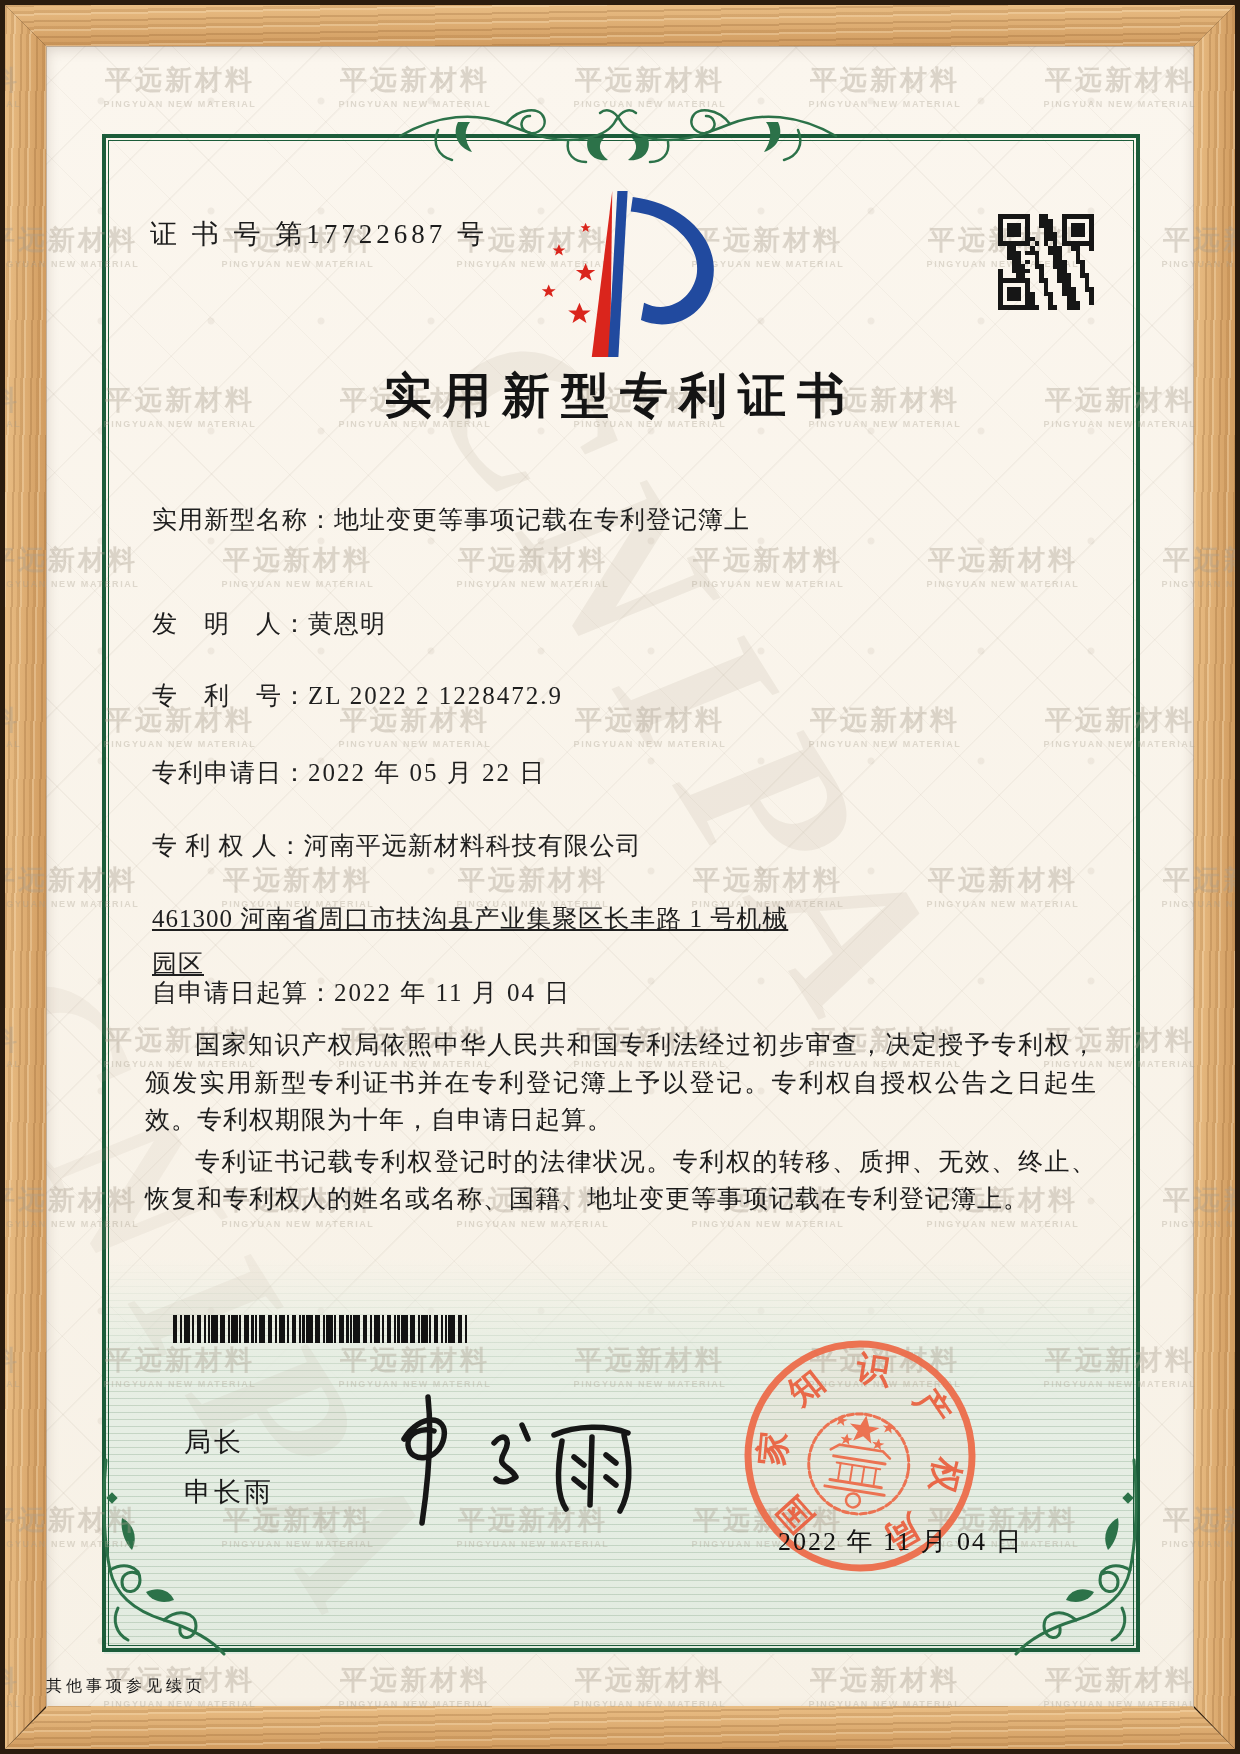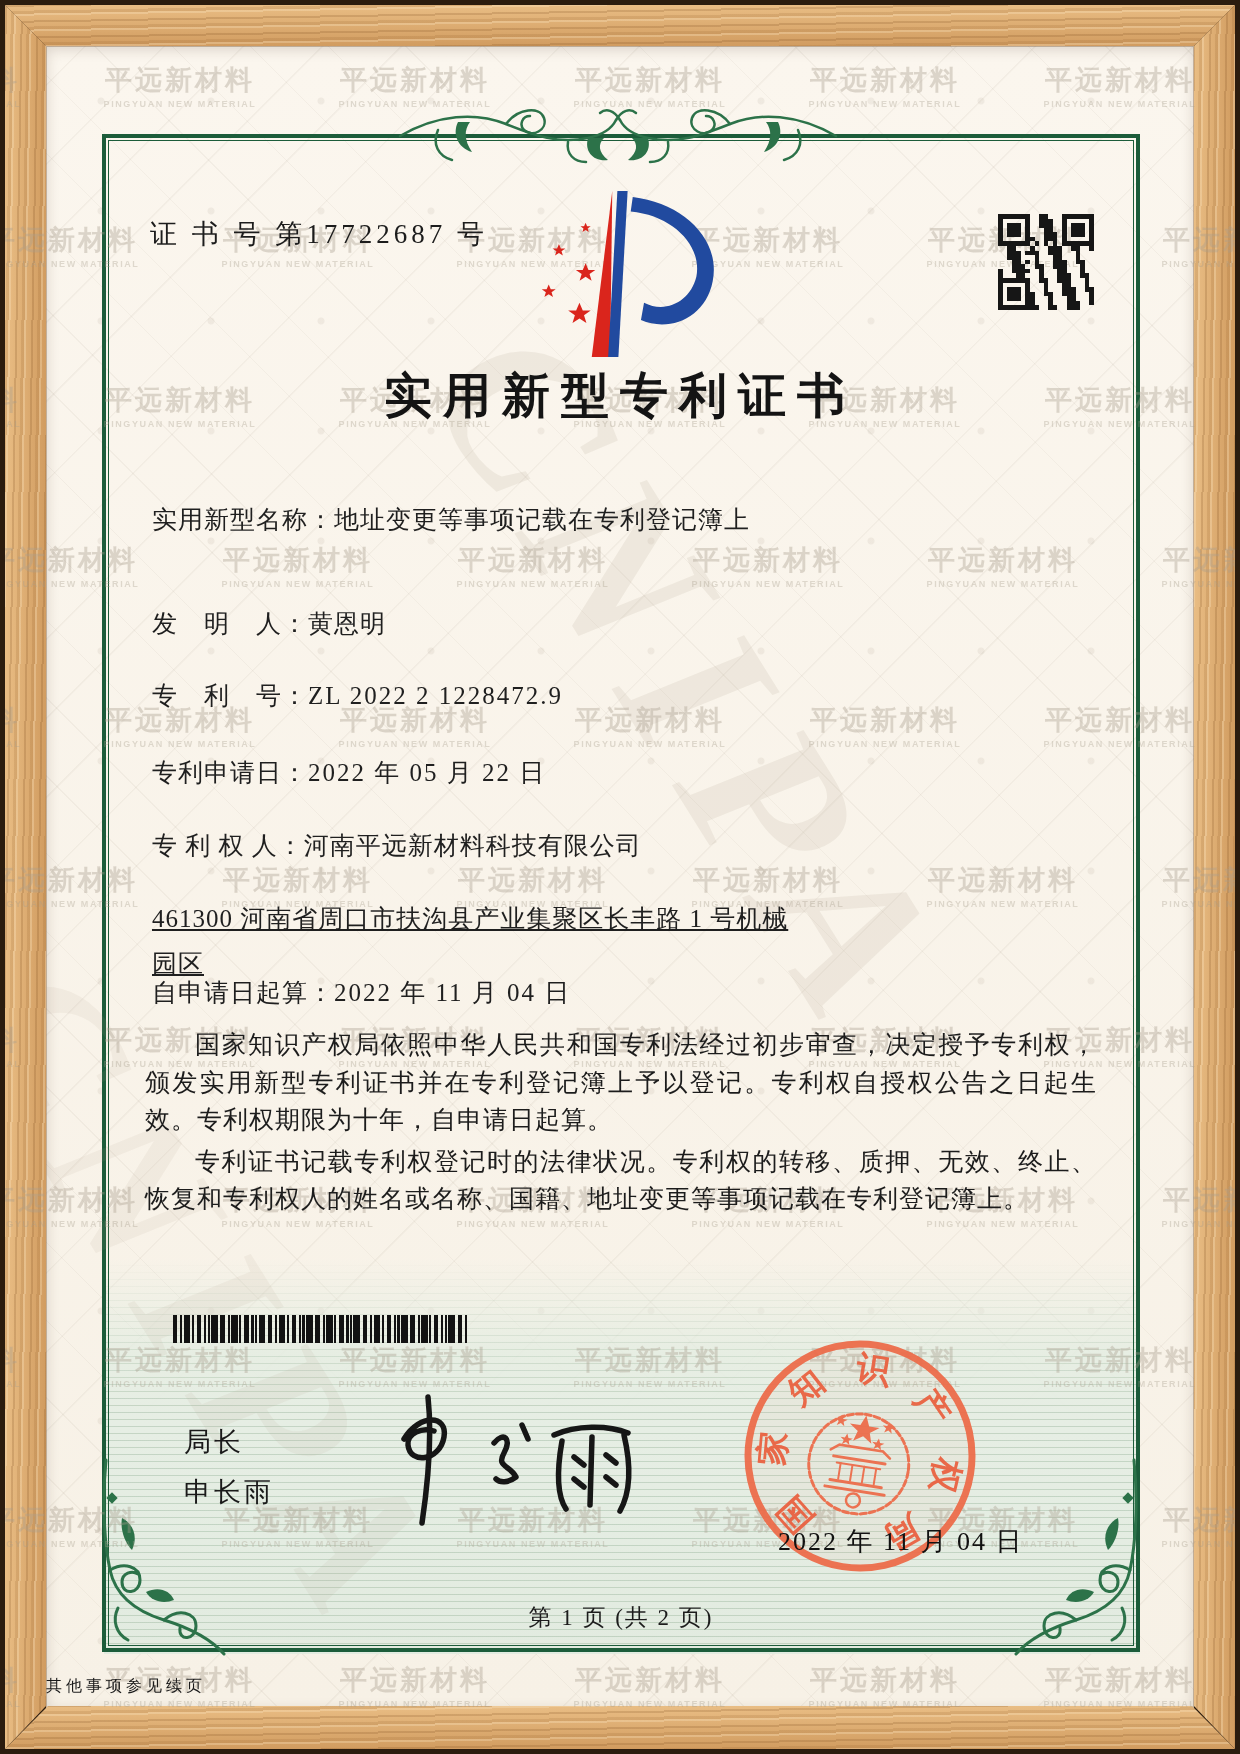--- a/index.html
+++ b/index.html
@@ -819,21 +819,20 @@
           <use href="#st2" transform="translate(104,106) scale(0.62)"></use>
           <use href="#st2" transform="translate(136,106) scale(0.62)"></use>
         </g>
         <defs>
           <path id="st2" d="M0,-10 L2.94,-3.09 10,-3.09 4.05,1.18 6.18,8.09 0,4 -6.18,8.09 -4.05,1.18 -10,-3.09 -2.94,-3.09 Z"></path>
         </defs>
       </svg>
 
       <div class="abs seal-date">2022 年 11 月 04 日</div>
 
-      <div class="abs page-num">第 1 页 (共 2 页)</div>
       <div class="abs cont-note">其他事项参见续页</div>
     </div>
   </div>
 
   <div class="wm-layer" id="wm-layer">
       <div class="wm" style="left: -60px; top: 80px;">
         <div class="wm-cn">平远新材料</div>
         <div class="wm-en">PINGYUAN NEW MATERIAL</div>
       </div>
       <div class="wm" style="left: 175px; top: 80px;">

